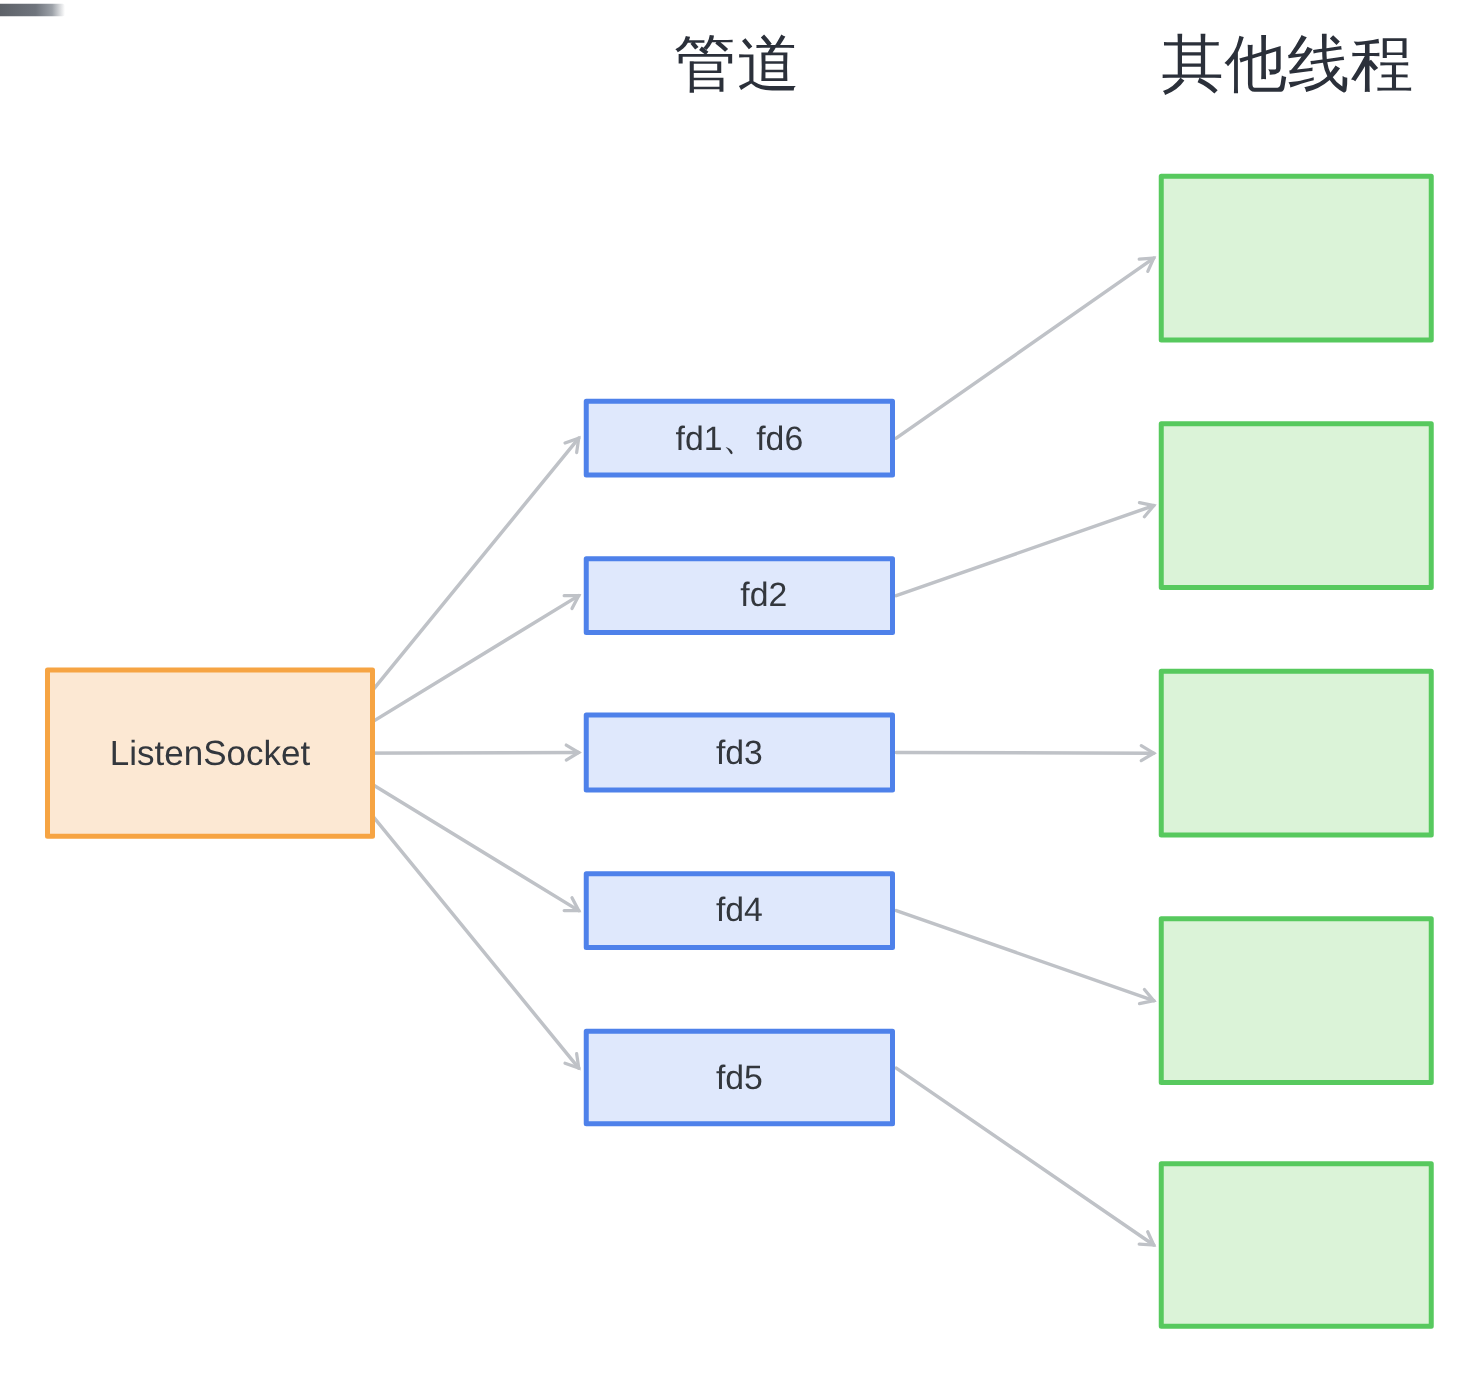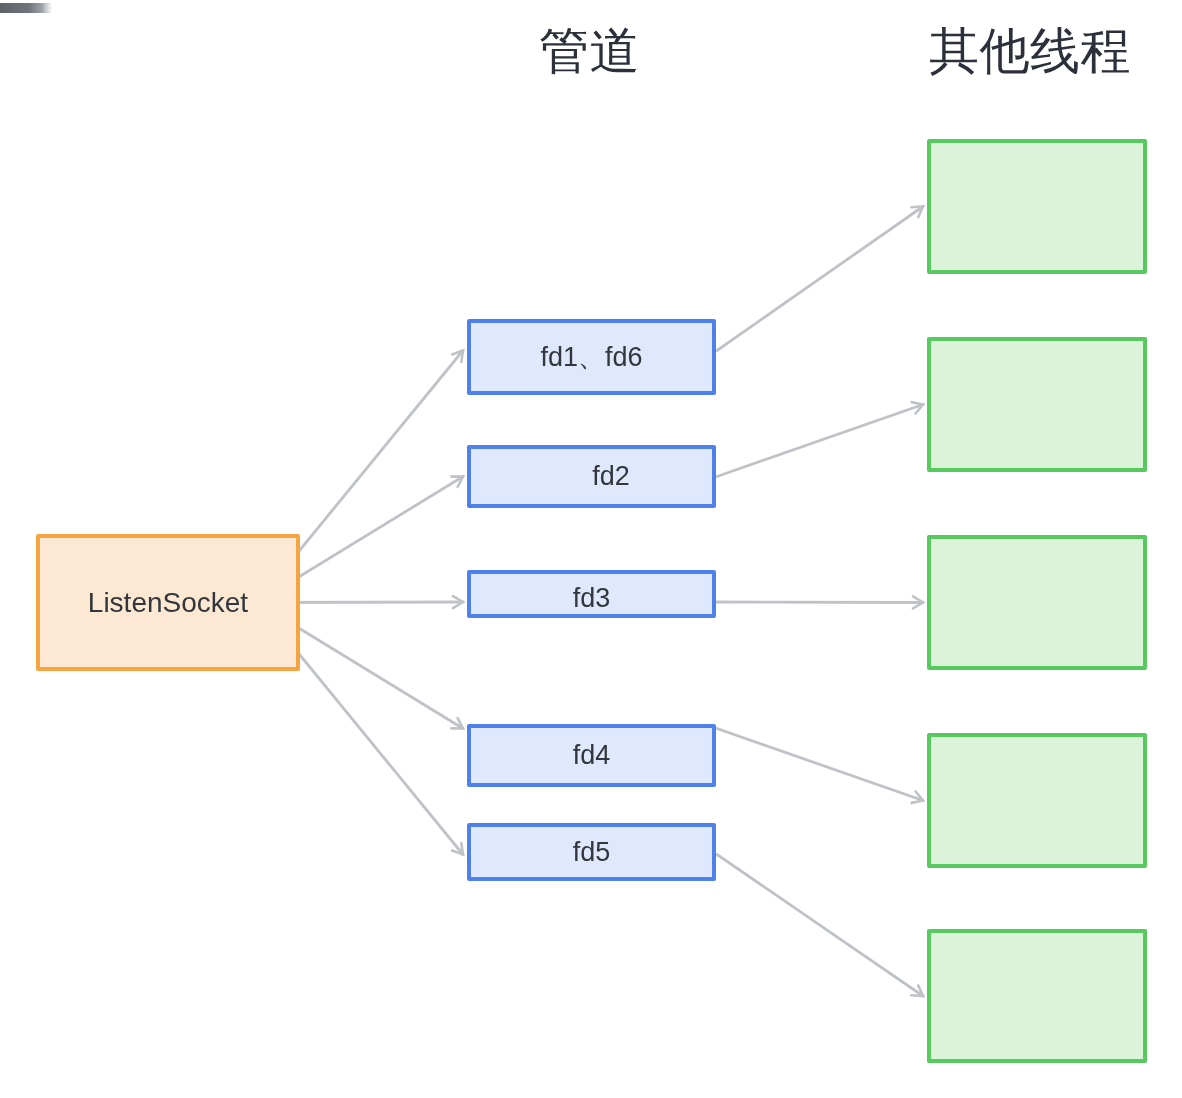--- a/index.html
+++ b/index.html
@@ -50,25 +50,25 @@
   .node.blue{
     border:4px solid var(--blue-border);
     background:var(--blue-fill);
     font-size:27px;
   }
   .node.green{
     border:4px solid var(--green-border);
     background:var(--green-fill);
   }
   #listen_socket{left:36px;top:534px;width:264px;height:137px;}
-  #fd1{left:467px;top:319px;width:249px;height:76px;}
+  #fd1{left:467px;top:319px;width:249px;height:63px;}
   #fd2{left:467px;top:445px;width:249px;height:63px;padding-left:39px;}
-  #fd3{left:467px;top:570px;width:249px;height:48px;align-items:flex-end;}
-  #fd4{left:467px;top:697px;width:249px;height:63px;margin-top:27px;}
-  #fd5{left:467px;top:823px;width:249px;height:58px;}
+  #fd3{left:467px;top:570px;width:249px;height:64px;}
+  #fd4{left:467px;top:697px;width:249px;height:63px;}
+  #fd5{left:467px;top:823px;width:249px;height:78px;}
   #thread1{left:927px;top:139px;width:220px;height:135px;}
   #thread2{left:927px;top:337px;width:220px;height:135px;}
   #thread3{left:927px;top:535px;width:220px;height:135px;}
   #thread4{left:927px;top:733px;width:220px;height:135px;}
   #thread5{left:927px;top:929px;width:220px;height:134px;}
   #arrows{position:absolute;left:0;top:0;width:1182px;height:1098px;pointer-events:none;}
   #arrows line{stroke:var(--arrow);stroke-width:2.8;stroke-linecap:round;}
   #arrows marker path{stroke:var(--arrow);}
 </style>
 </head>

